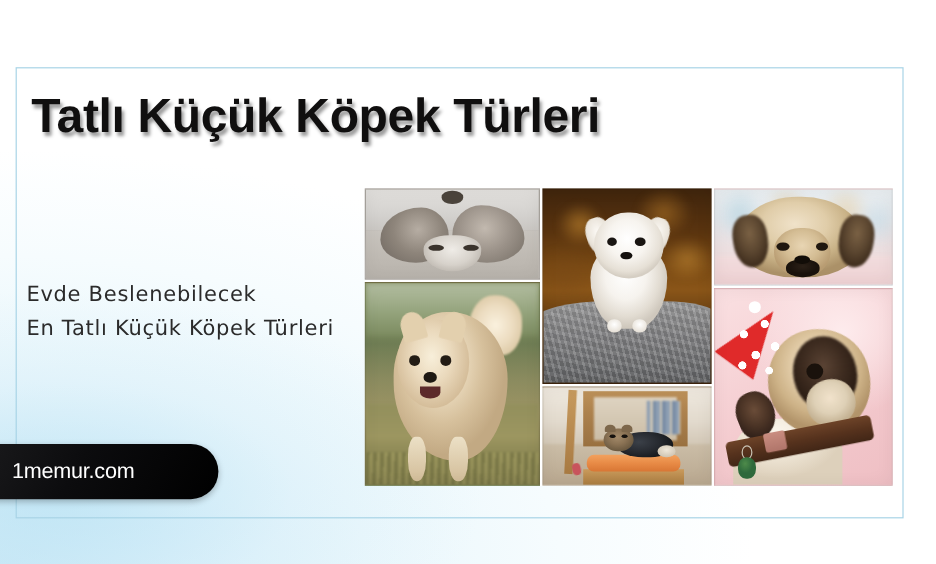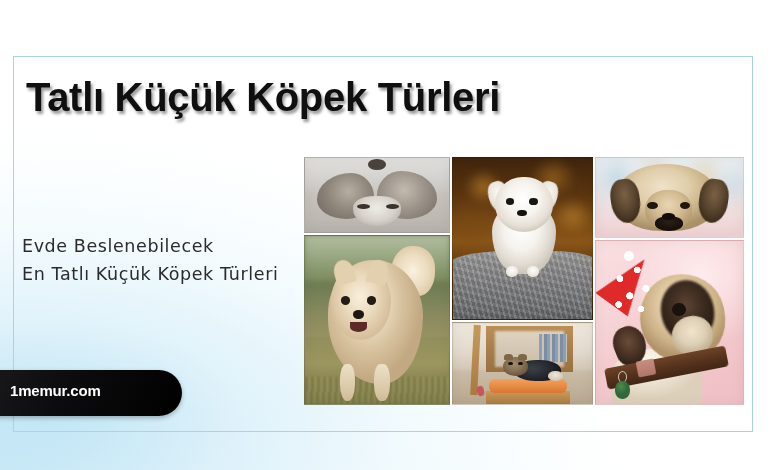--- a/index.html
+++ b/index.html
@@ -92,22 +92,22 @@
     background: linear-gradient(118deg, #1d1d1f 0%, #0c0c0e 46%, #000000 100%);
     border-radius: 0 26px 26px 0;
     box-shadow: 0 2px 5px rgba(0,0,0,0.28);
   }
   #watermark-text {
     position: absolute;
     left: 48px;
     top: 12px;
     color: #ffffff;
     font-family: "Liberation Sans", sans-serif;
-    font-weight: bold;
-    font-size: 15px;
+    font-weight: normal;
+    font-size: 18px;
     letter-spacing: -0.2px;
     white-space: nowrap;
   }
 
   
   #collage {
     position: absolute;
     left: 304px;
     top: 157px;
     width: 440px;

